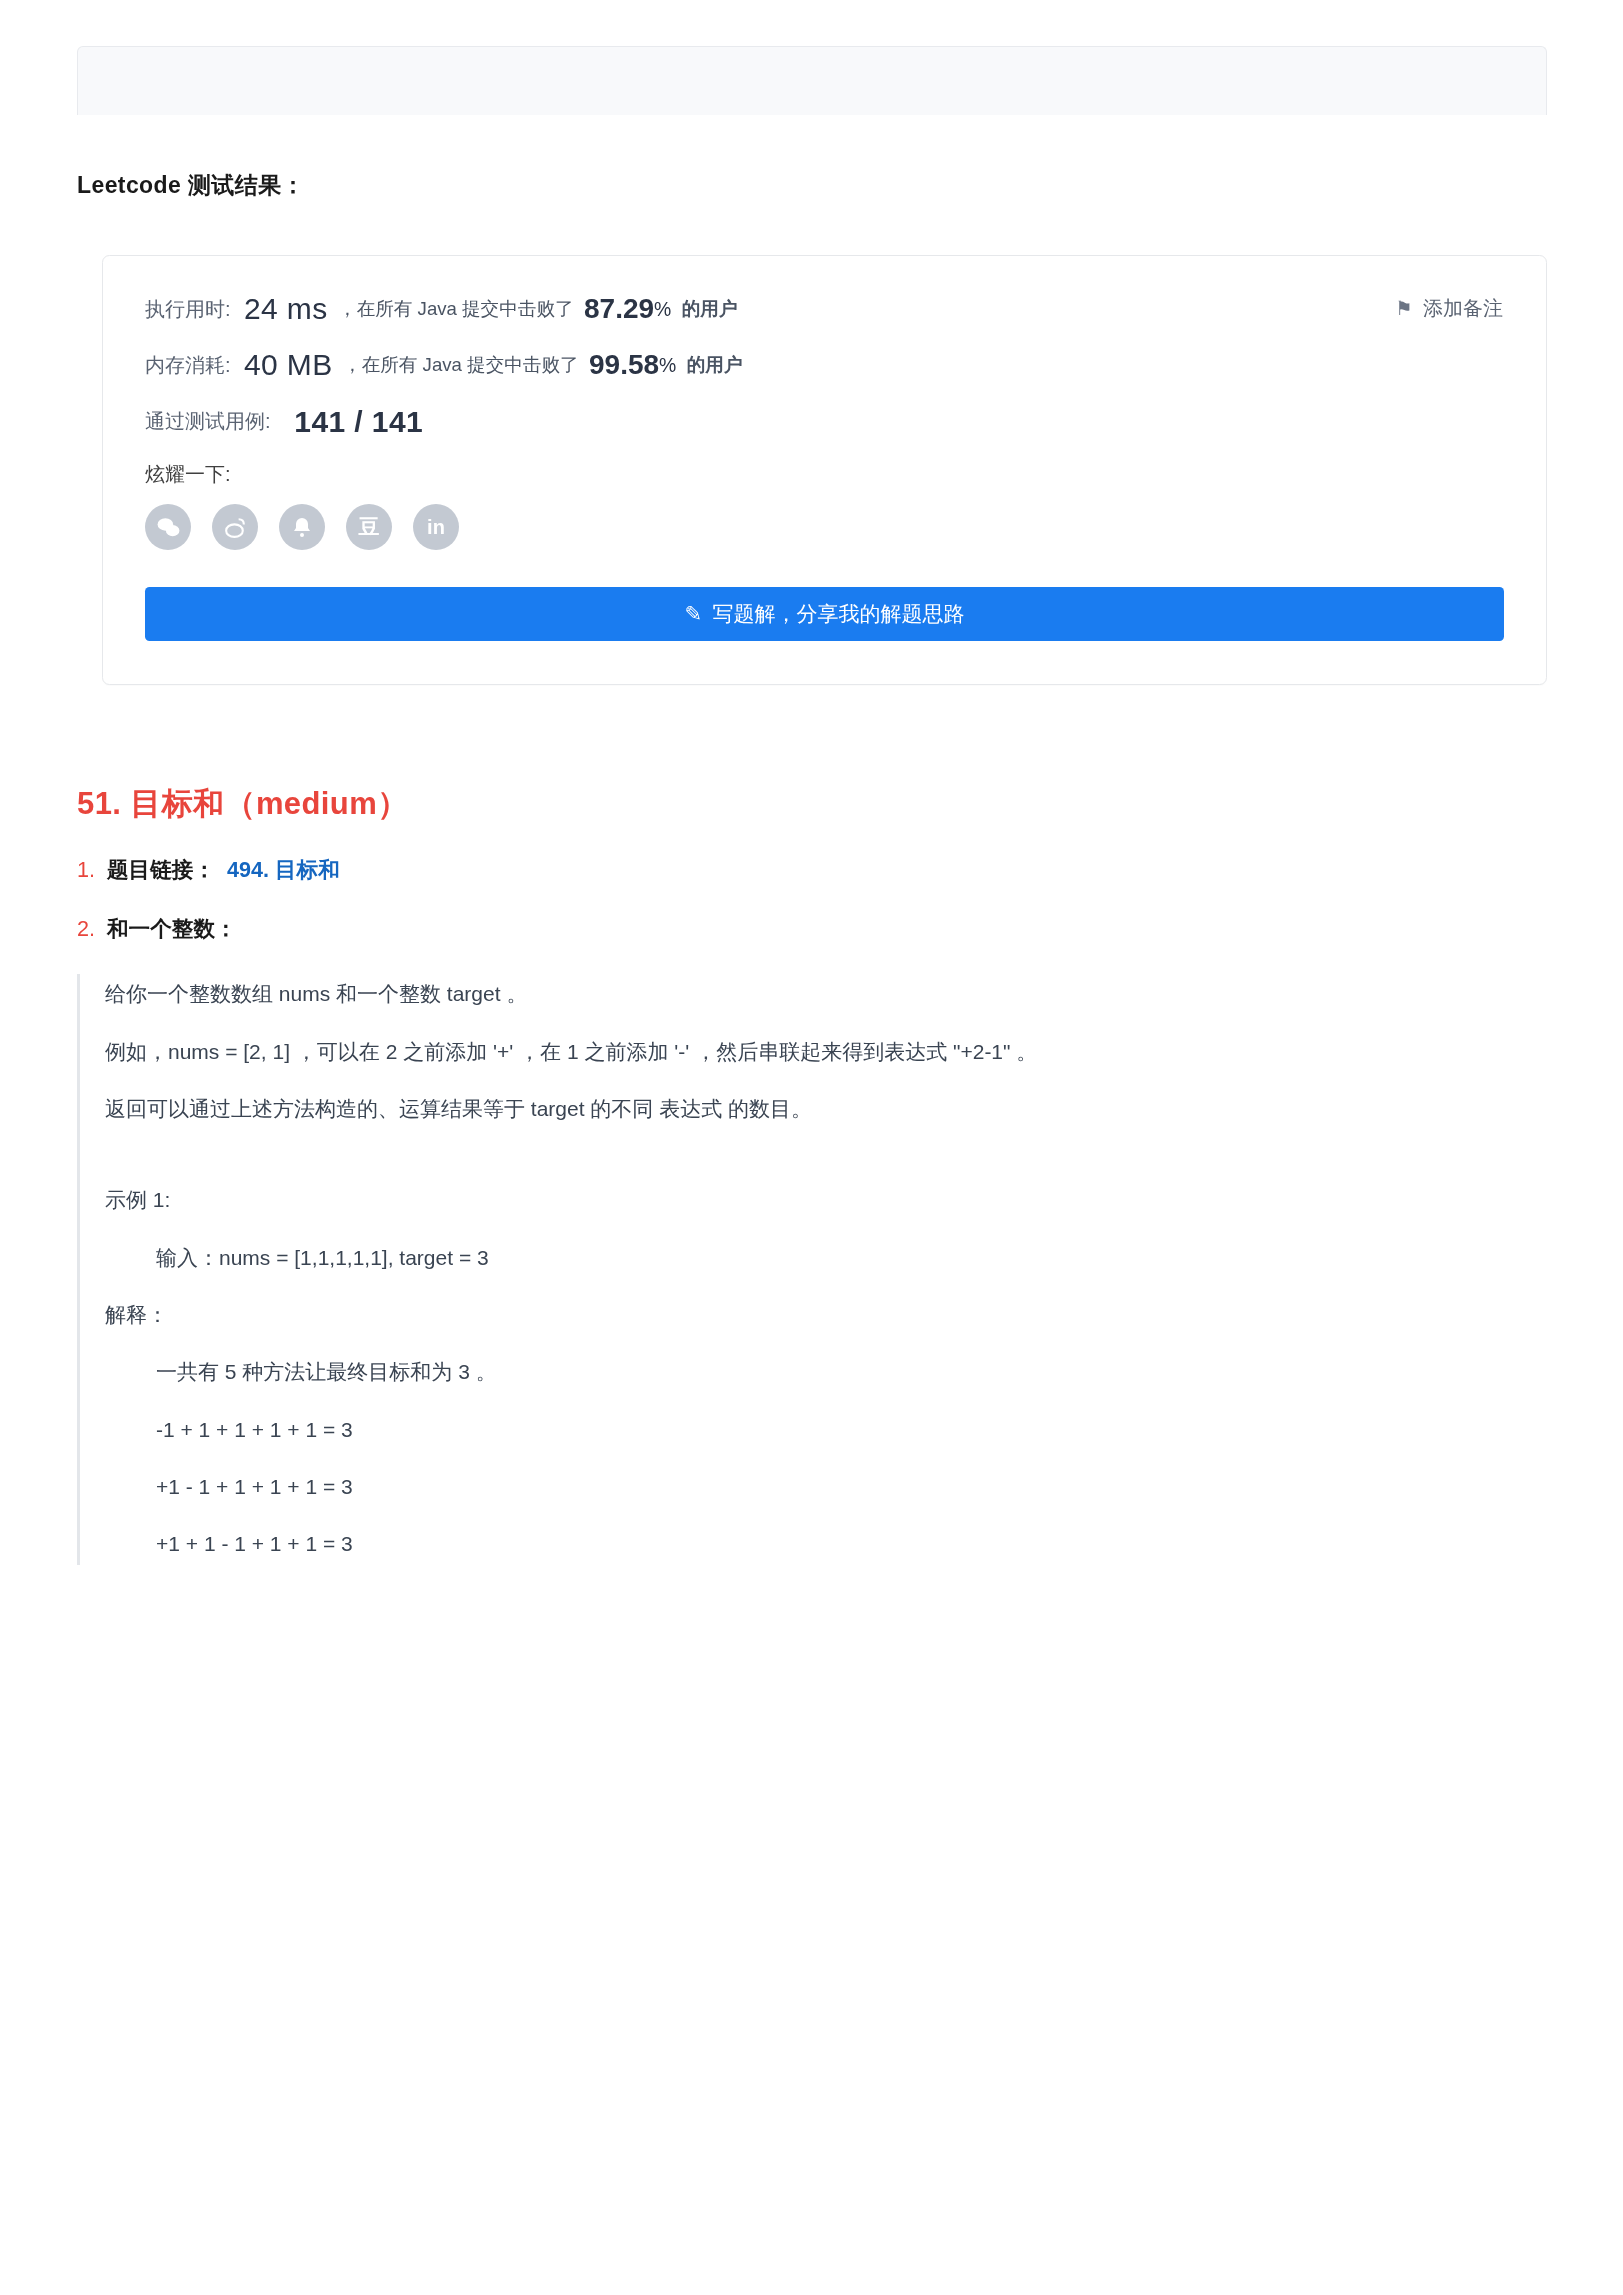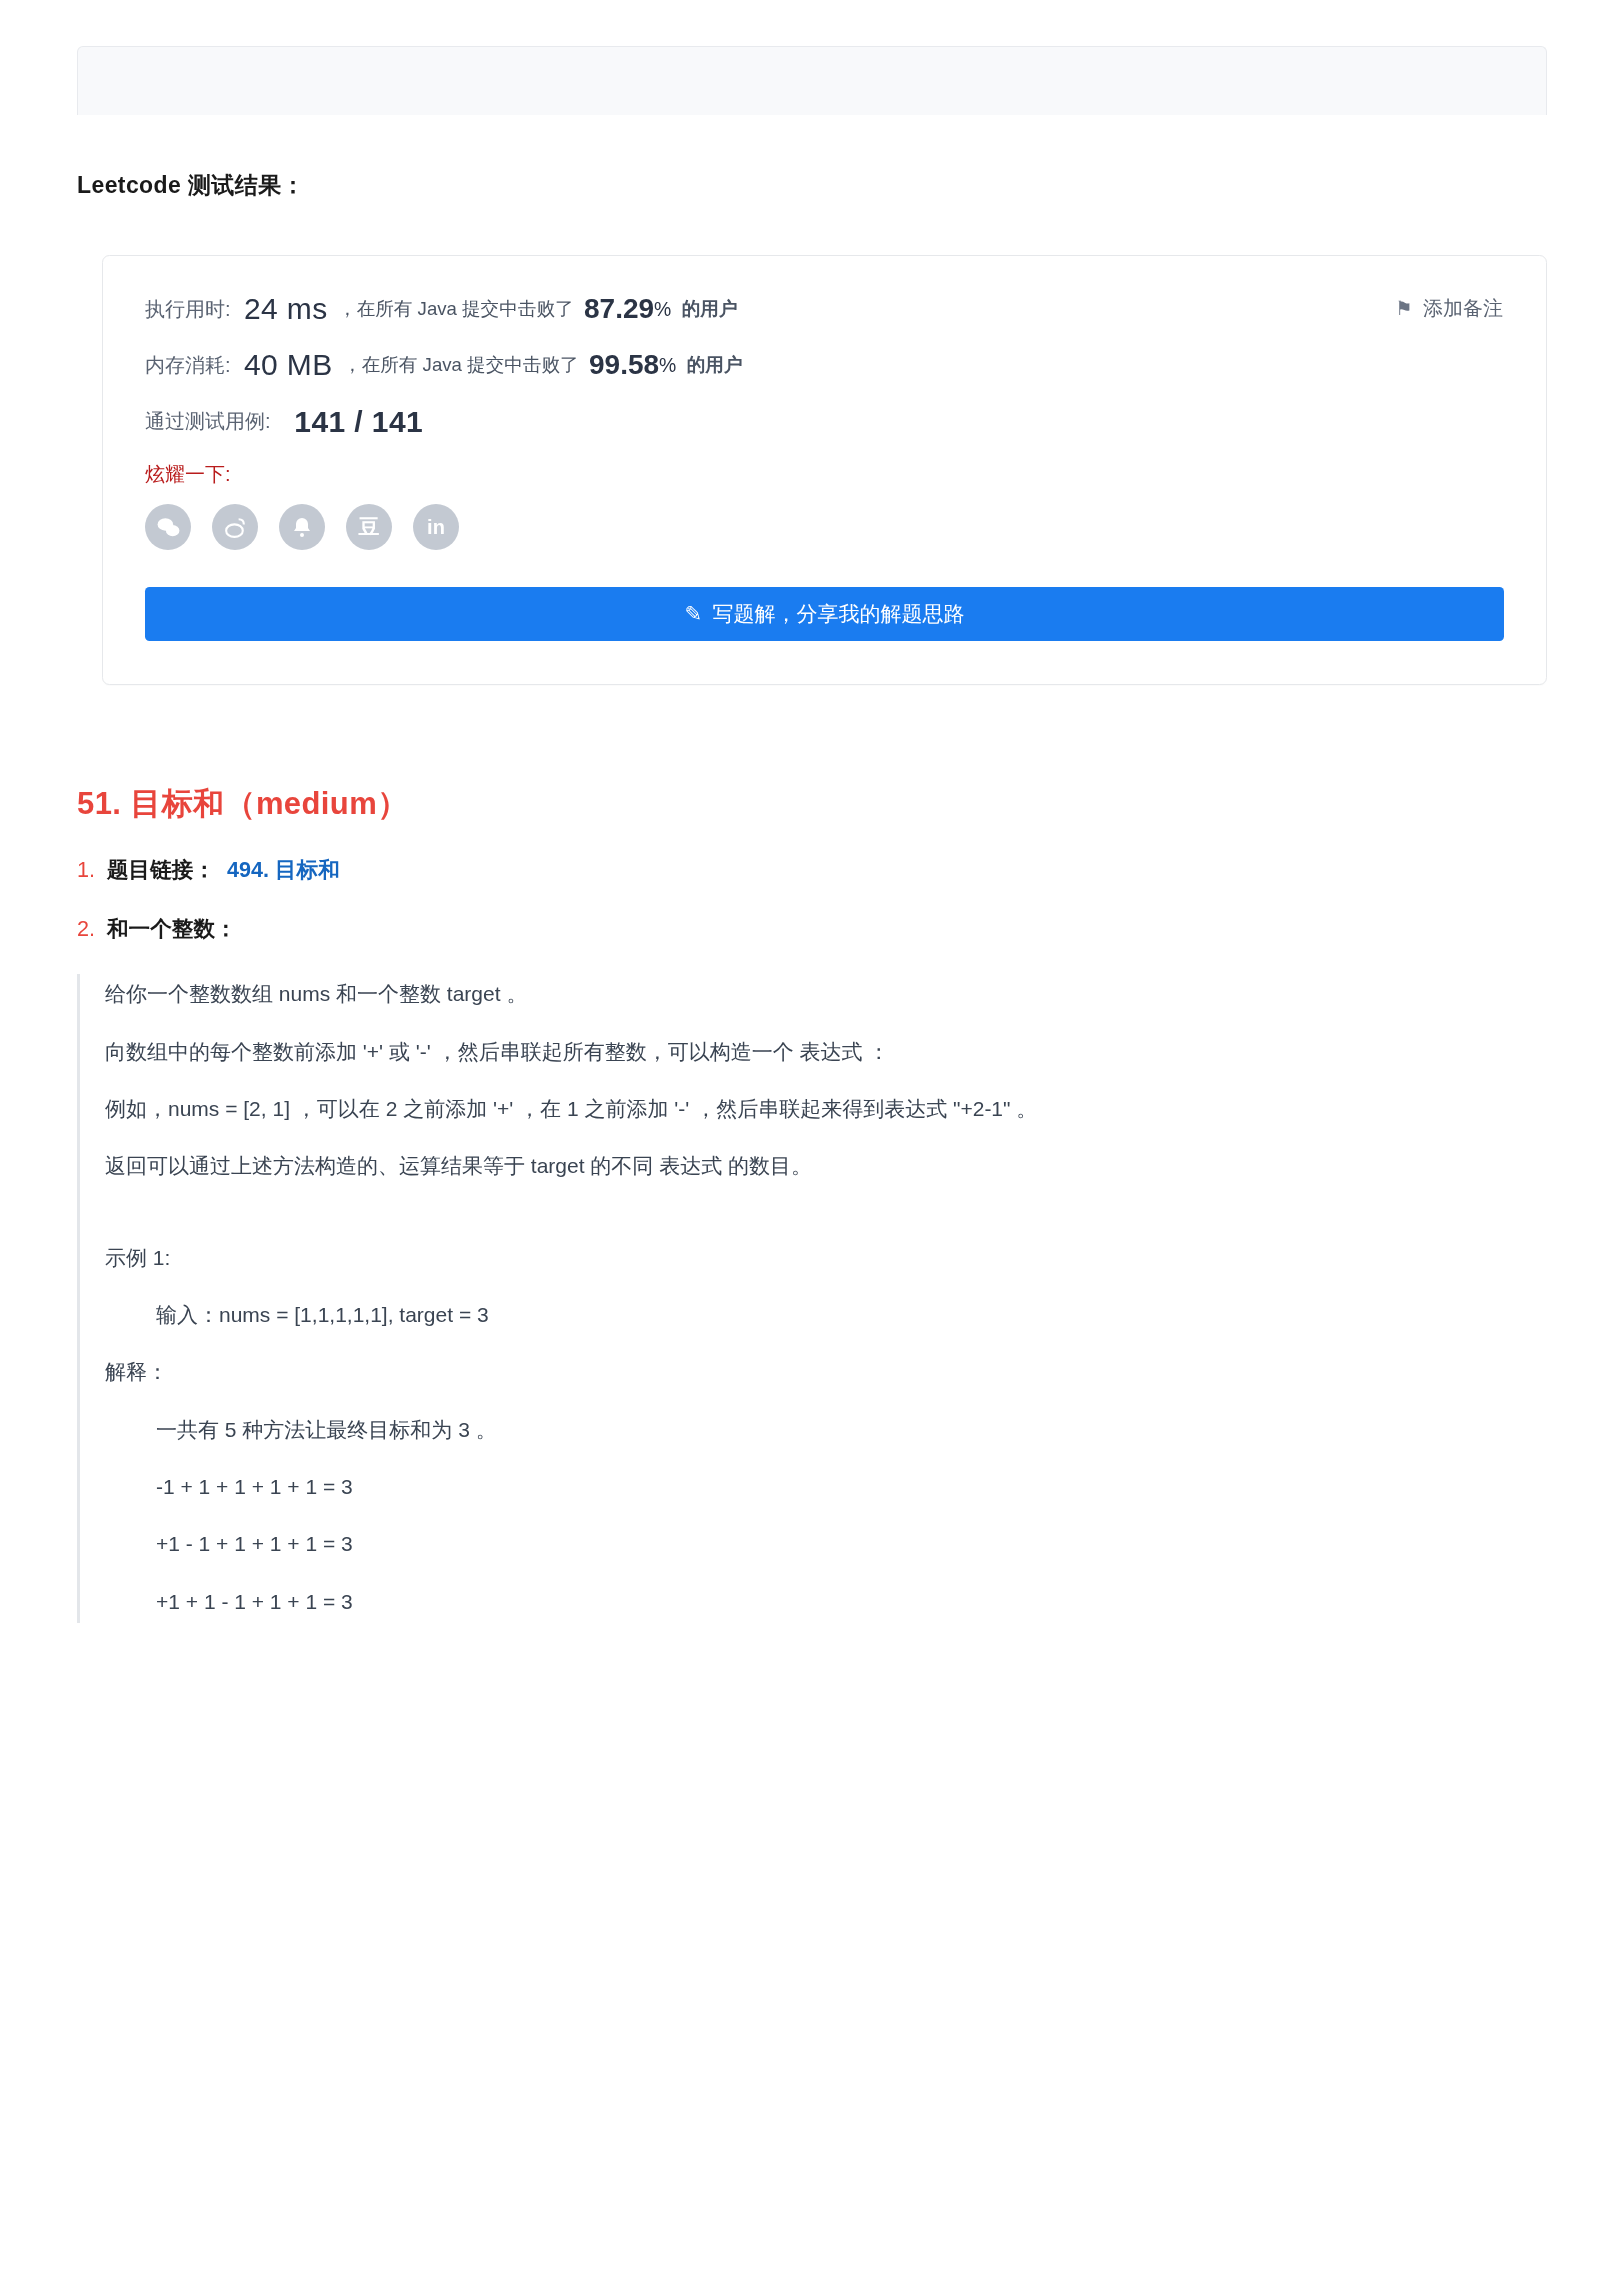--- a/index.html
+++ b/index.html
@@ -87,21 +87,21 @@
   }
   .sm-txt { font-size: 18.6px; color: #4a5463; }
   .pct {
     font-size: 28px;
     color: #2b3445;
   }
   .pct-sign { font-size: 19.4px; color: #2b3445; }
   .gap-l { margin-left: 10.4px; font-weight: bold; }
   .gap-r { margin-right: 10.4px; }
 
-  .share-label { font-size: 20px; color: #b91c1c; margin: 7.4px 0 16.4px 0; }
+  .share-label { font-size: 20px; color: #404040; margin: 7.4px 0 16.4px 0; }
   .share-row { display: flex; gap: 21px; margin-bottom: 37px; }
   .share-ico {
     width: 46px; height: 46px;
     border-radius: 50%;
     background: #c3c9d2;
     color: #ffffff;
     display: flex; align-items: center; justify-content: center;
     font-size: 21px;
     font-weight: bold;
     cursor: pointer;
@@ -236,21 +236,20 @@
     <span class="lnk-blue">494. 目标和</span>
   </div>
 
   <div class="ol-item">
     <span class="ol-num">2.</span>
     <span>和一个整数：</span>
   </div>
 
   <div class="quote">
     <p>给你一个整数数组 nums 和一个整数 target 。</p>
-    <p>向数组中的每个整数前添加 '+' 或 '-' ，然后串联起所有整数，可以构造一个 表达式 ：</p>
     <p>例如，nums = [2, 1] ，可以在 2 之前添加 '+' ，在 1 之前添加 '-' ，然后串联起来得到表达式 "+2-1" 。</p>
     <p>返回可以通过上述方法构造的、运算结果等于 target 的不同 表达式 的数目。</p>
     <div class="spacer"></div>
     <p>示例 1:</p>
     <p class="indent">输入：nums = [1,1,1,1,1], target = 3</p>
     <p>解释：</p>
     <p class="indent">一共有 5 种方法让最终目标和为 3 。</p>
     <p class="indent">-1 + 1 + 1 + 1 + 1 = 3</p>
     <p class="indent">+1 - 1 + 1 + 1 + 1 = 3</p>
     <p class="indent">+1 + 1 - 1 + 1 + 1 = 3</p>

